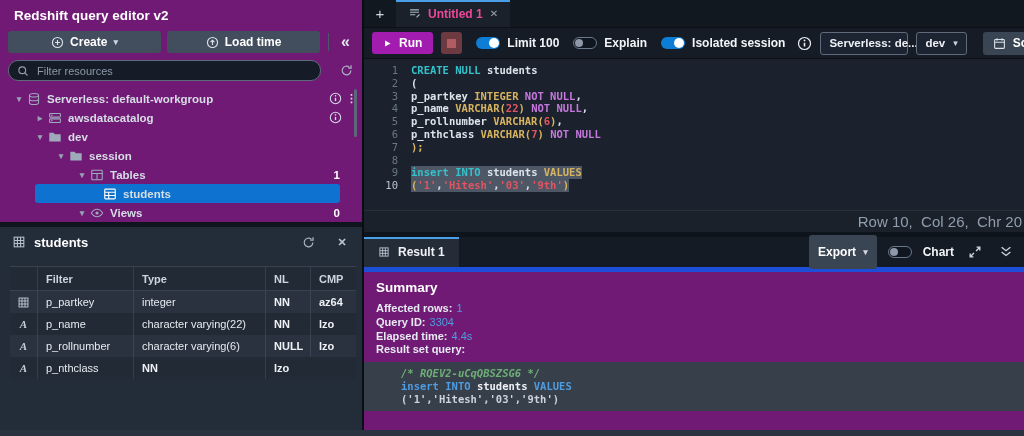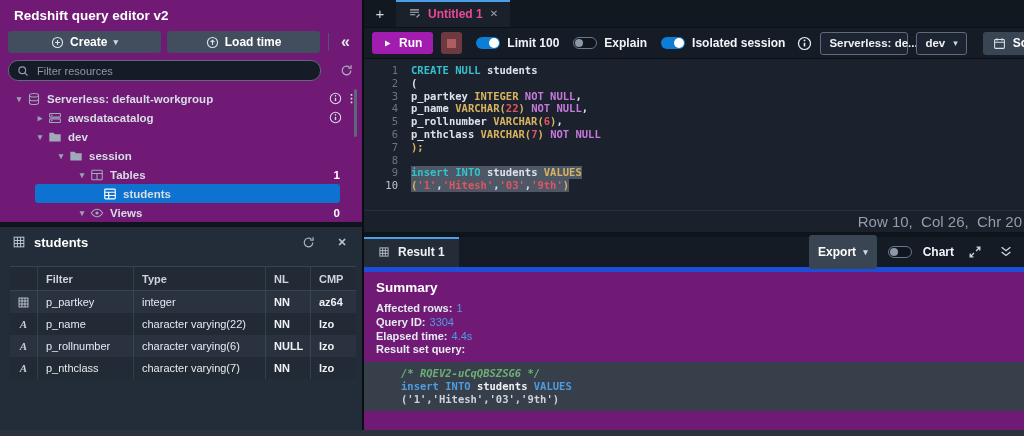--- a/index.html
+++ b/index.html
@@ -337,21 +337,20 @@
             <div>p_rollnumber</div>
             <div>character varying(6)</div>
             <div class="b">NULL</div>
             <div class="b">lzo</div>
           </div>
           <div class="grow r-even">
             <div>
               <span class="a-ic">A</span>
             </div>
             <div>p_nthclass</div>
-            <div>character varying(7)</div>
             <div class="b">NN</div>
             <div class="b">lzo</div>
           </div>
         </div>
     </section>
   </aside>
 
   <div class="vdivider"></div>
 
   <main id="main">

